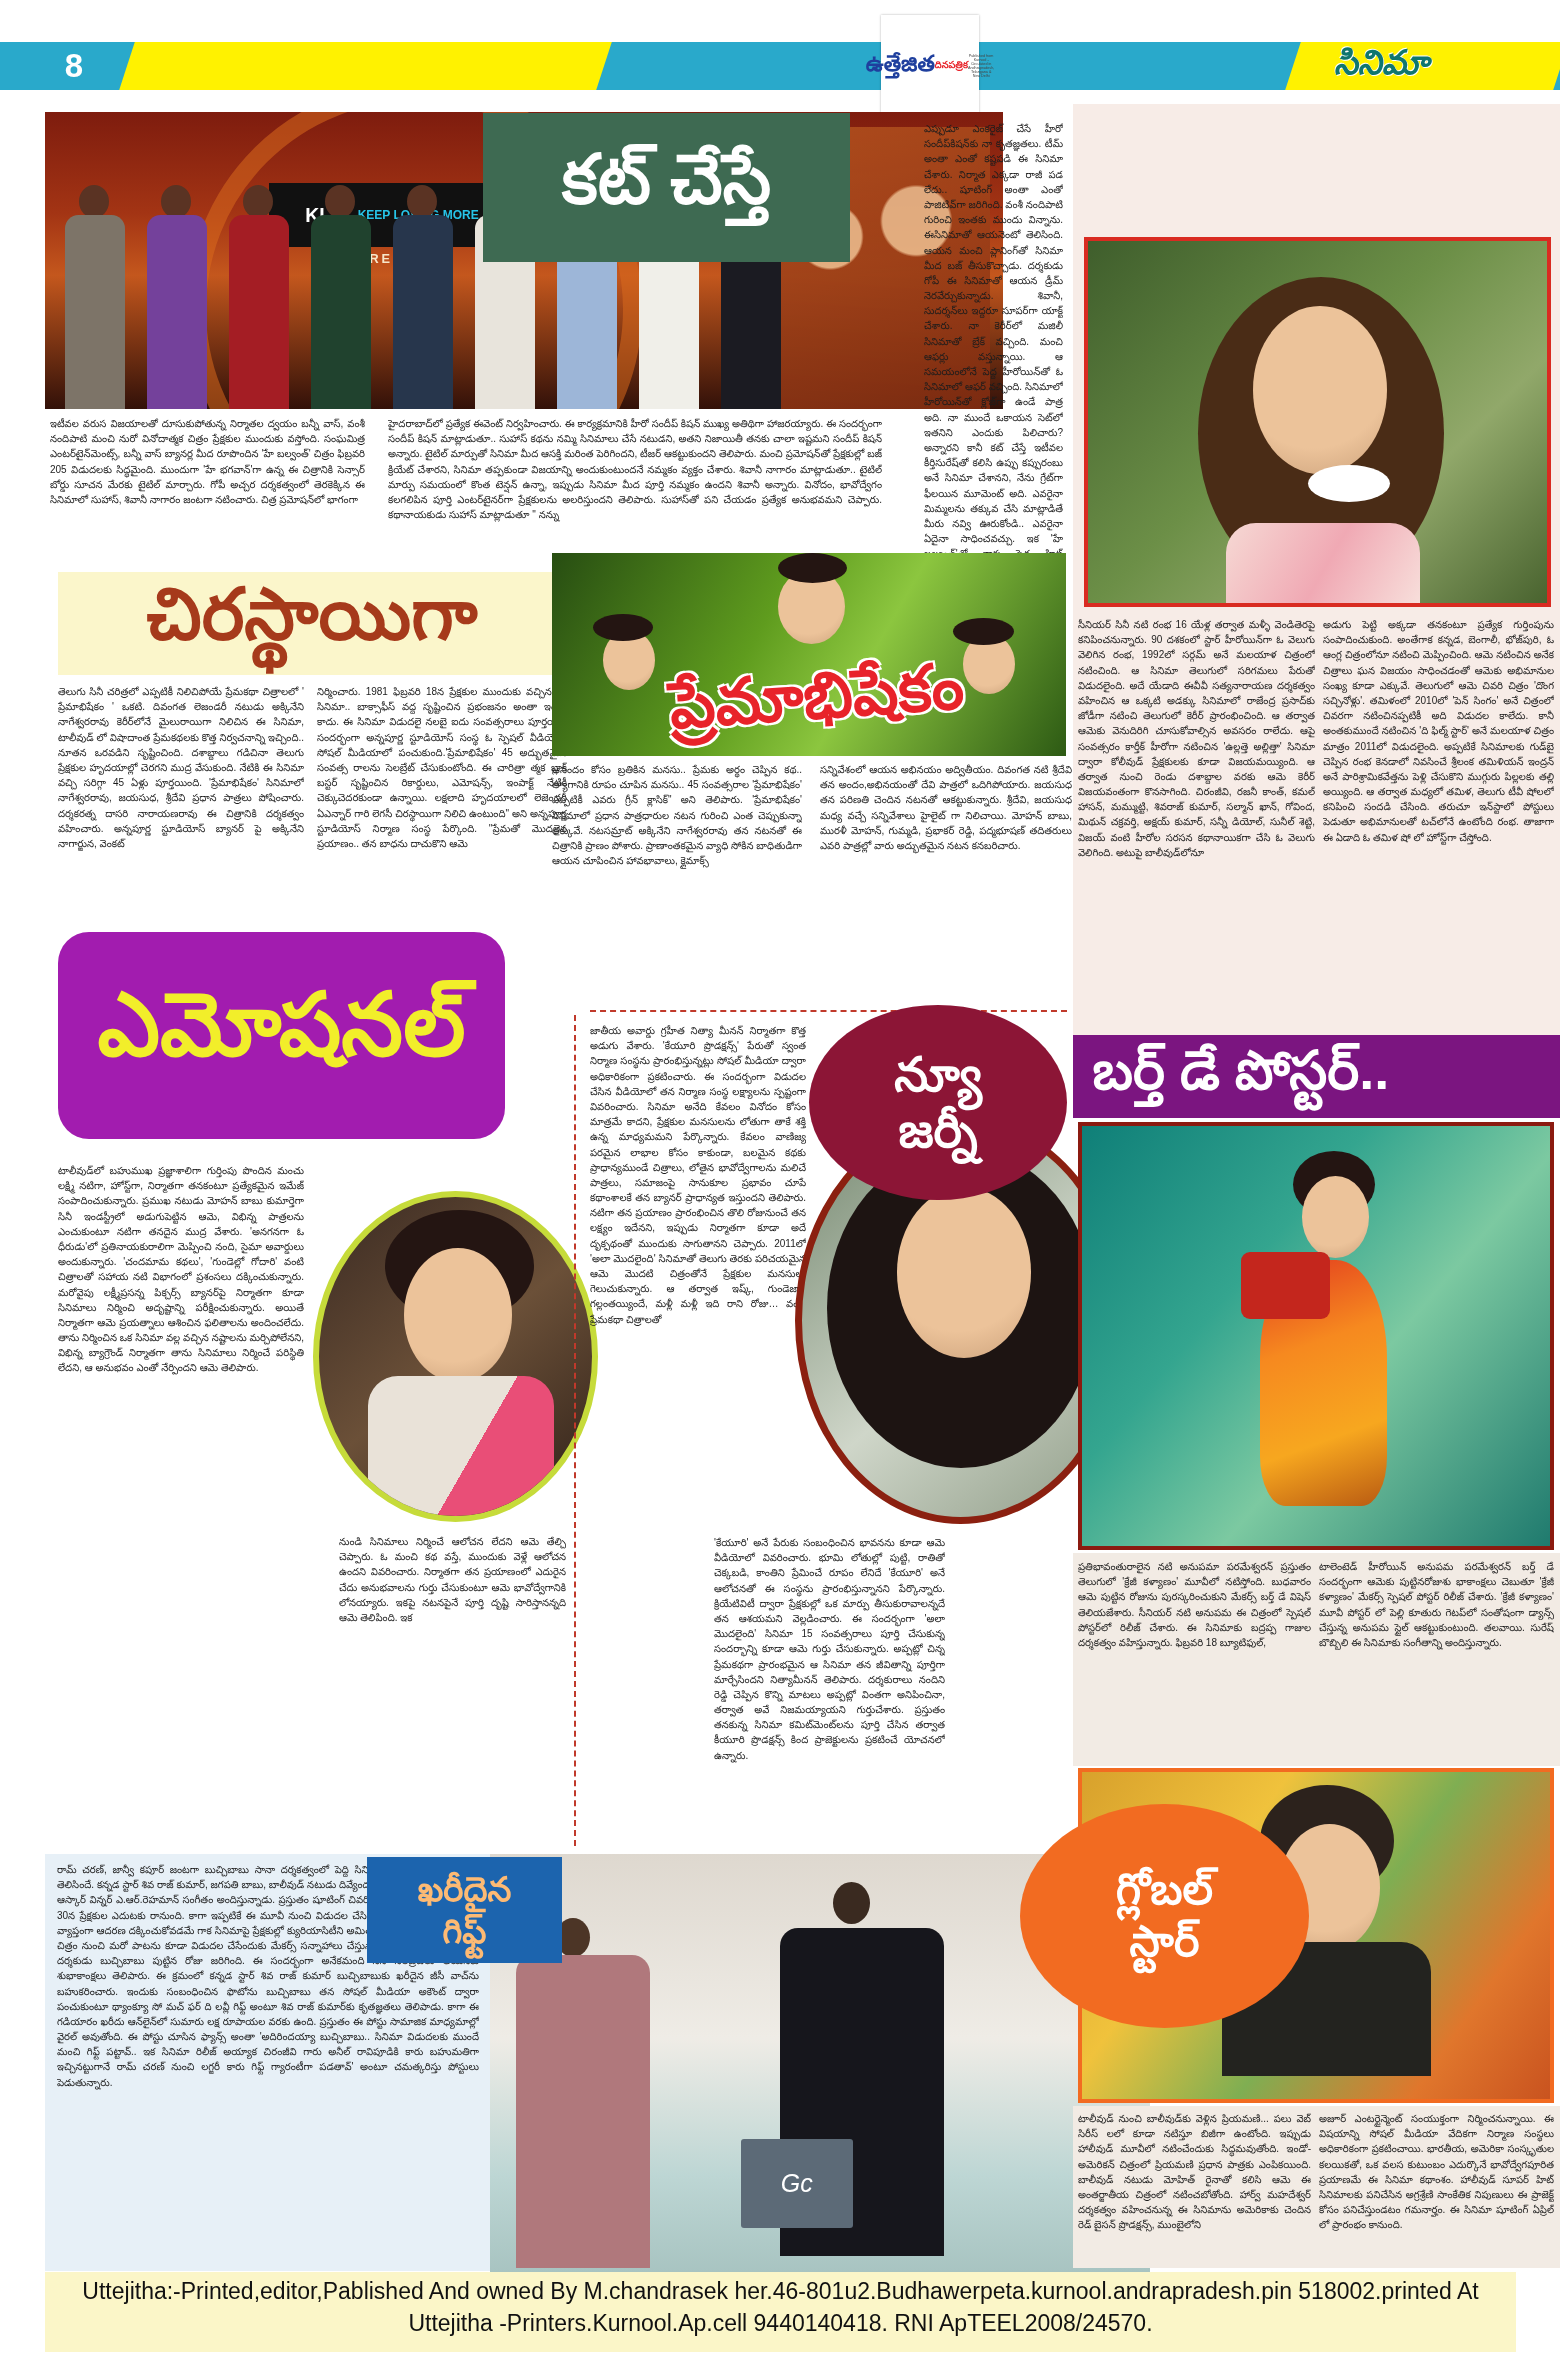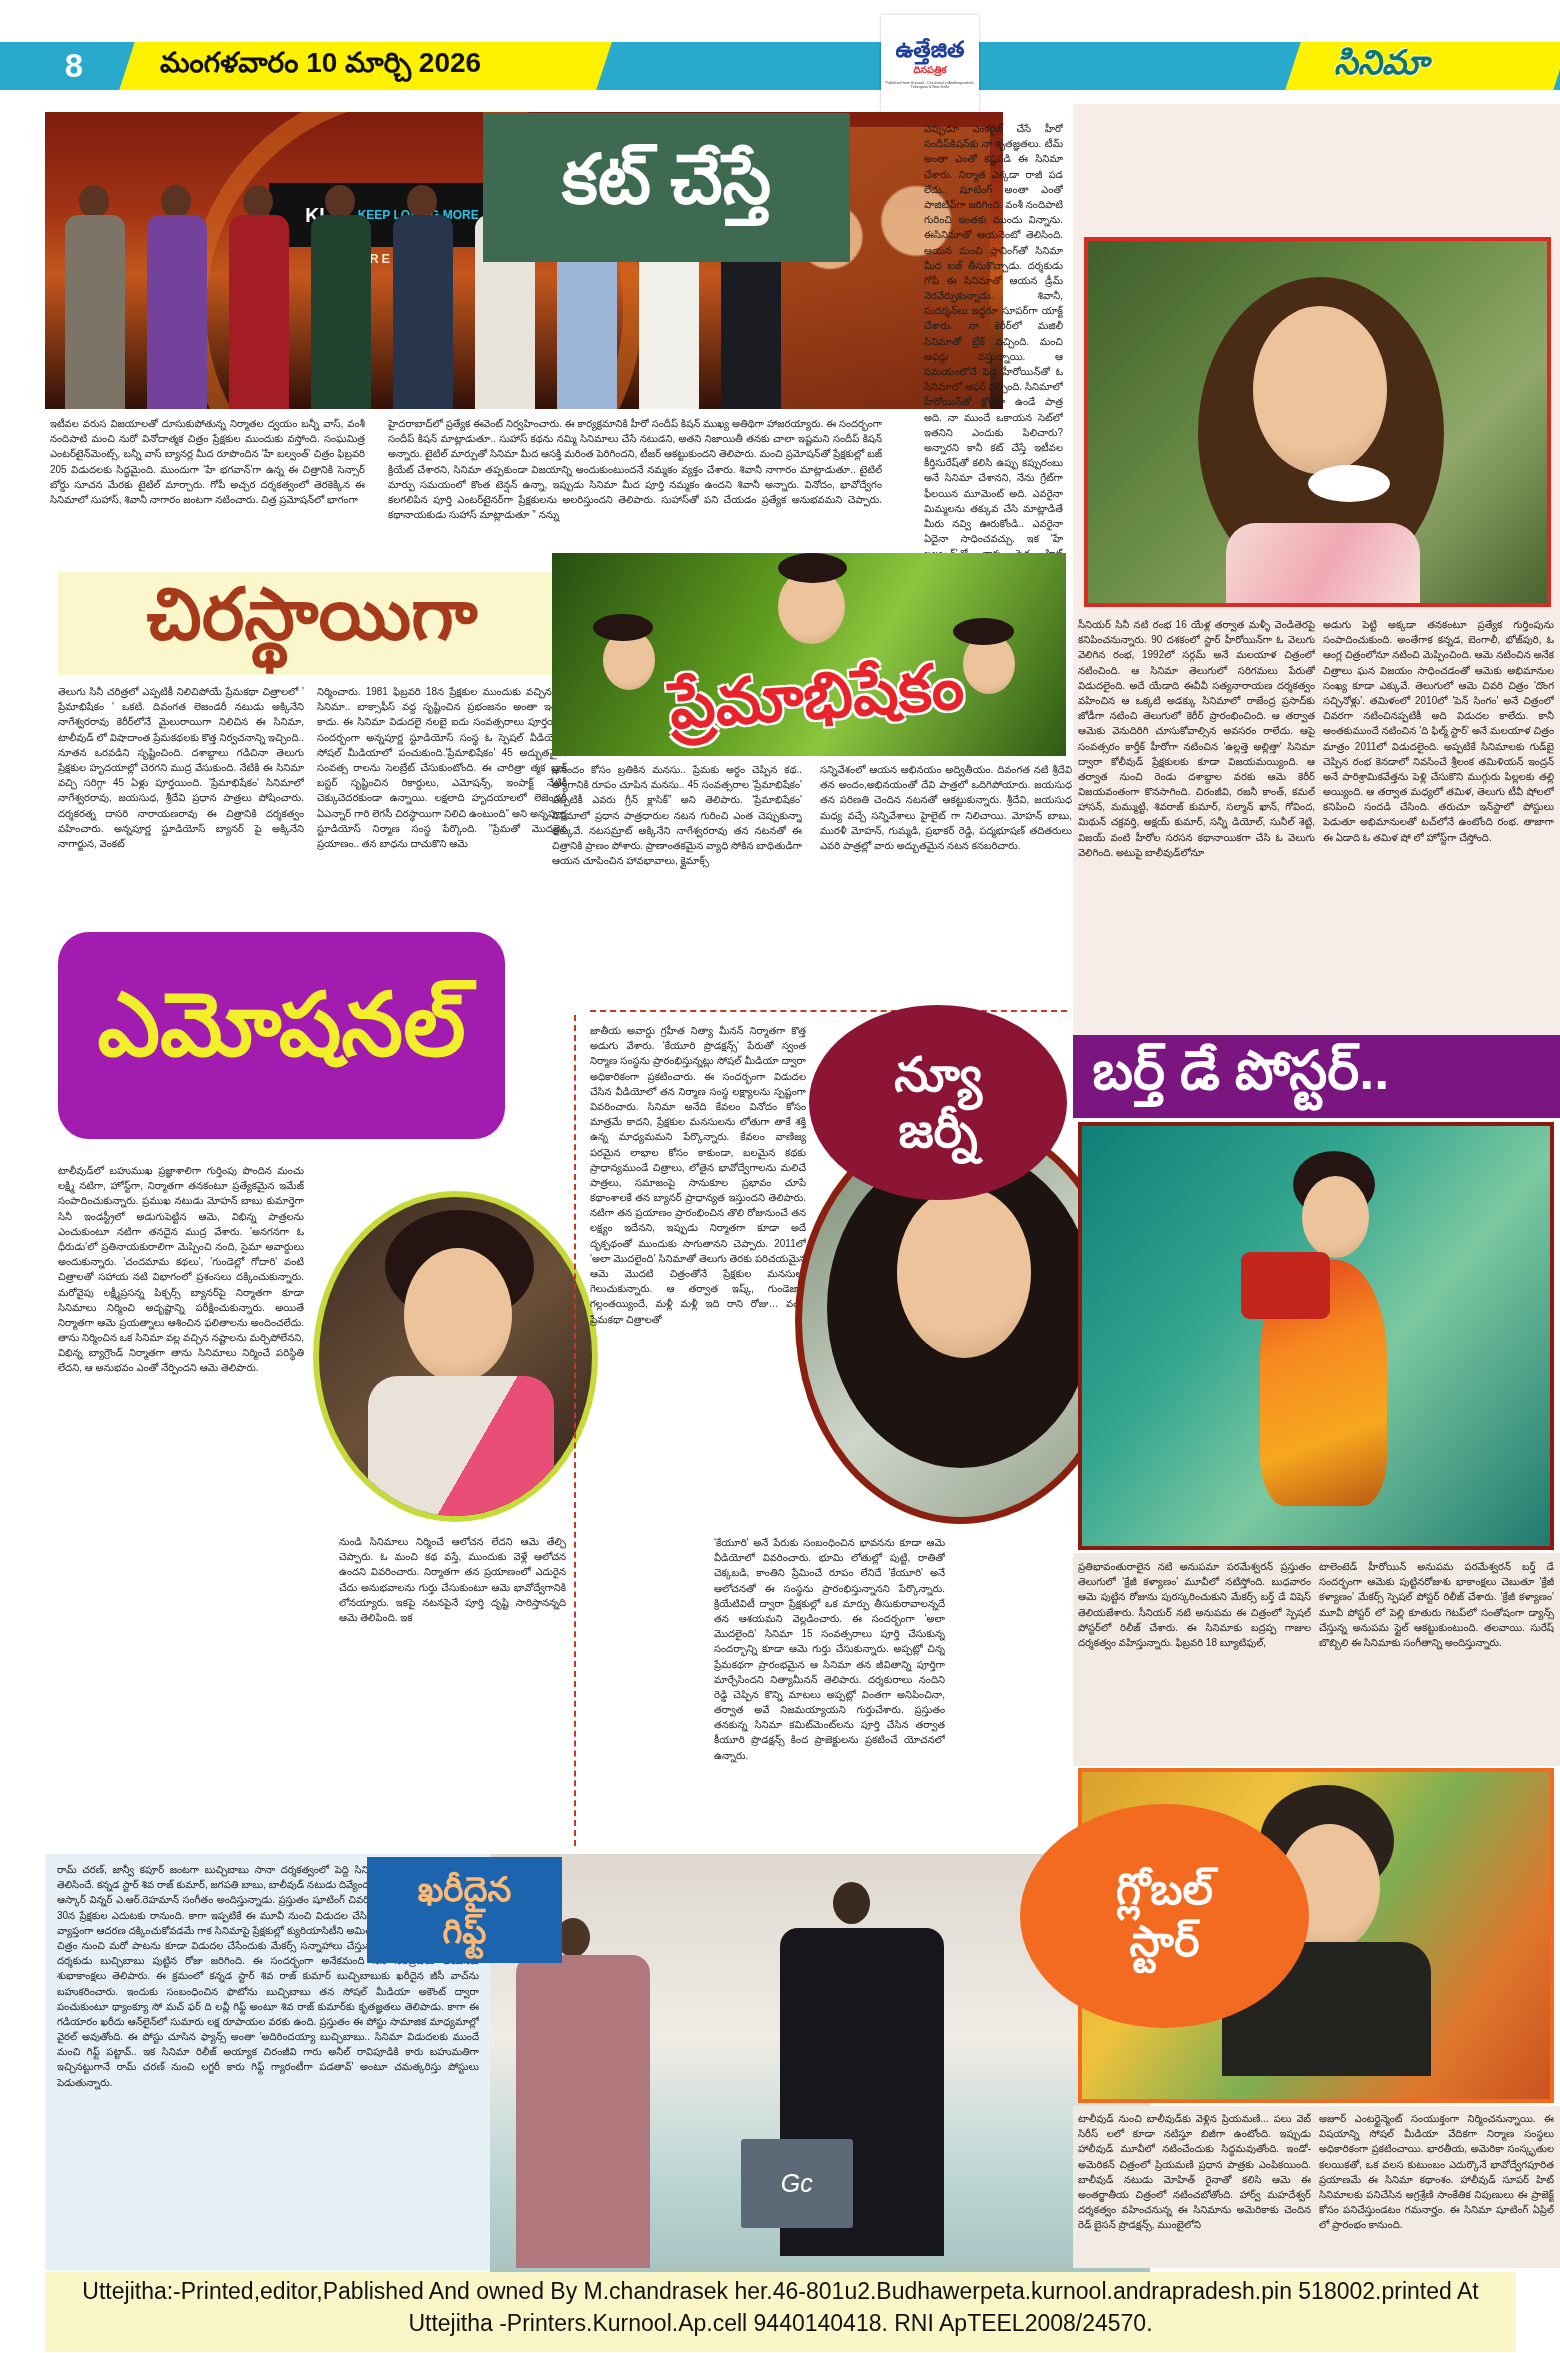--- a/index.html
+++ b/index.html
@@ -11,21 +11,21 @@
   .pgnum{left:45px;top:42px;width:58px;height:48px;color:#fff;font-size:33px;font-weight:bold;
          display:flex;align-items:center;justify-content:center;}
   .ypara{background:#fff200;transform:skewX(-18deg);}
   .date-box{left:127px;top:42px;width:477px;height:48px;}
   .date-text{left:160px;top:45px;width:417px;height:42px;font-size:28px;font-weight:bold;color:#111;
              display:flex;align-items:center;}
   .cine-box{left:1293px;top:42px;width:268px;height:48px;}
   .cine-text{left:1334px;top:43px;width:209px;font-size:34px;font-weight:bold;color:#0f766e;
              text-shadow:0.7px 0.7px 0 #fff,-0.7px -0.7px 0 #fff;font-style:italic;}
   .logo-box{left:881px;top:15px;width:98px;height:98px;background:#fff;box-shadow:0 0 2.2px rgba(0,0,0,.3);
-            display:flex;flex-direction:column;align-items:center;justify-content:center;text-align:center;}
+            display:flex;flex-direction:row;align-items:center;justify-content:center;text-align:center;}
   .logo-title{color:#1f3f9e;font-size:22.4px;font-weight:bold;line-height:1;}
   .logo-tag{color:#e8232a;font-size:9.7px;font-weight:bold;margin-top:3px;}
   .logo-note{color:#444;font-size:3.7px;margin-top:3px;}
   
   .col{font-size:10px;line-height:1.52;color:#1c1c1c;text-align:justify;overflow:hidden;}
   
   .photo{overflow:hidden;}
   .event-photo{background:linear-gradient(180deg,#7e1c0e 0%,#a33414 34%,#c4571d 55%,#321109 100%);}
   .stage-ring{position:absolute;left:142px;top:-30px;width:417px;height:417px;border:19.4px solid #d86a1e;
               border-radius:50%;opacity:.55;}
@@ -81,21 +81,20 @@
   .footer{background:#fbf6c8;color:#111;text-align:center;font-size:23px;line-height:1.4;}
 </style>
 </head>
 <body>
 
 <div id="page">
 
   <div class="abs topbar"></div>
   <div class="abs pgnum">8</div>
   <div class="abs ypara date-box"></div>
-  <div class="abs date-text">మంగళవారం 10 మార్చి 2026</div>
   <div class="abs ypara cine-box"></div>
   <div class="abs cine-text">సినిమా</div>
   <div class="abs logo-box">
     <div class="logo-title">ఉత్తేజిత</div>
     <div class="logo-tag">దినపత్రిక</div>
     <div class="logo-note">Published from Kurnool - Circulated in Andhrapradesh, Telangana &amp; New Delhi</div>
   </div>
 
   <div class="abs photo event-photo" style="left:45px;top:112px;width:958px;height:297px;">
     <div class="stage-ring"></div>

